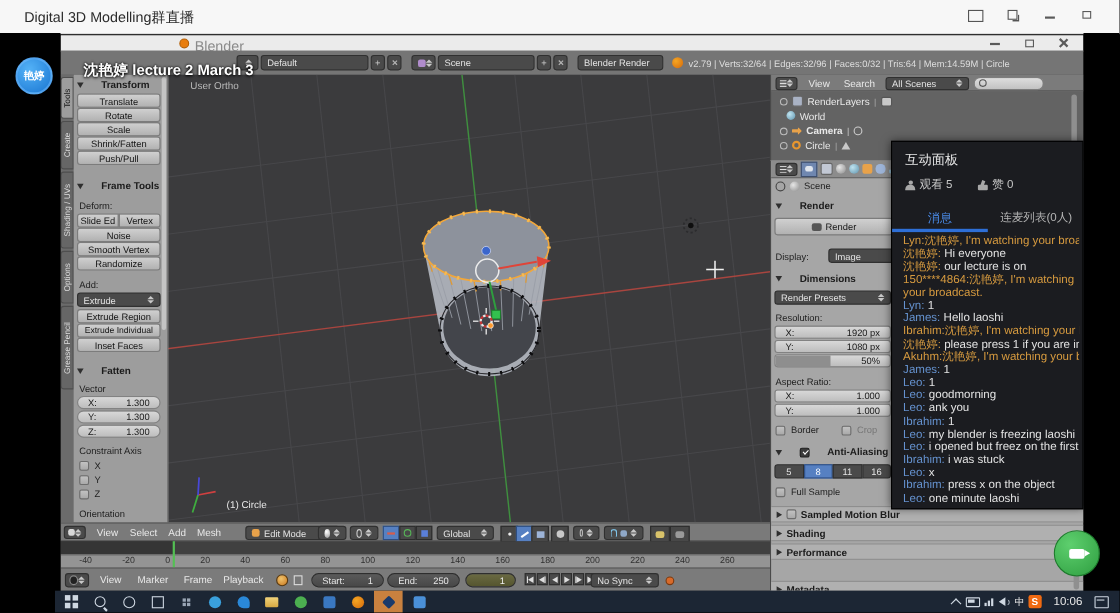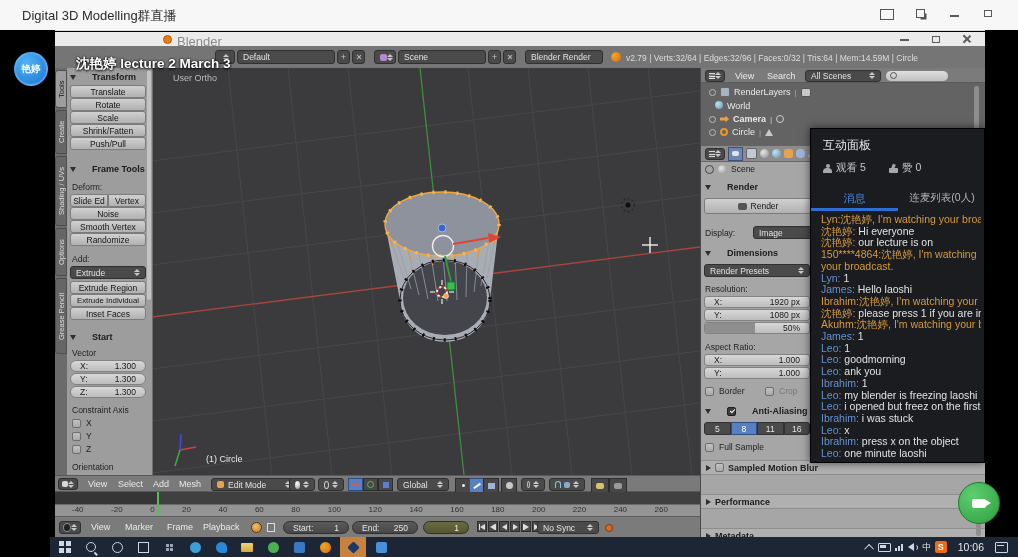--- a/index.html
+++ b/index.html
@@ -219,21 +219,21 @@
             <i class="u"></i>
             <i class="d"></i>
           </span>
         </div>
       <div class="abs btn" style="left:3px;top:213px;width:76px;height:13px;">Extrude Region</div>
       <div class="abs btn" style="left:3px;top:226px;width:76px;height:13px;font-size:7.8px;">Extrude Individual</div>
       <div class="abs btn" style="left:3px;top:239px;width:76px;height:13px;">Inset Faces</div>
 
       <div class="abs hd" style="left:3px;top:264px;">
           <span class="td"></span>
-          <span>Start</span>
+          <span>Fatten</span>
         </div>
       <span class="abs lb" style="left:5px;top:280px;">Vector</span>
       <div class="abs fld" style="left:3px;top:292px;width:76px;height:12px;">
           <span>X:</span>
           <span>1.300</span>
         </div>
       <div class="abs fld" style="left:3px;top:305px;width:76px;height:12px;">
           <span>Y:</span>
           <span>1.300</span>
         </div>
@@ -263,21 +263,21 @@
           <span class="ico-sq" style="width:6px;height:6px;background:#d8d8d8;"></span>
           <span class="ud">
             <i class="u"></i>
             <i class="d"></i>
           </span>
         </span>
       <span class="abs mn" style="left:33px;top:3px;">View</span>
       <span class="abs mn" style="left:63px;top:3px;">Select</span>
       <span class="abs mn" style="left:98px;top:3px;">Add</span>
       <span class="abs mn" style="left:124px;top:3px;">Mesh</span>
-      <span class="abs dark" style="left:156px;top:2px;width:86px;height:13px;gap:4px;">
+      <span class="abs dark" style="left:168px;top:2px;width:86px;height:13px;gap:4px;">
           <span class="ico-sq" style="width:7px;height:7px;background:#e8a24a;"></span>
           <span>Edit Mode</span>
           <span class="ud">
             <i class="u"></i>
             <i class="d"></i>
           </span>
         </span>
       <span class="abs dark" style="left:234px;top:2px;width:26px;height:13px;gap:3px;">
           <span style="width:8px;height:8px;border-radius:50%;background:radial-gradient(circle at 35% 30%,#fff,#9a9a9a);"></span>
           <span class="ud">
@@ -573,20 +573,24 @@
         <span class="dark" style="flex:1;justify-content:center;border-radius:0 3px 3px 0;">16</span>
       </div>
       <div class="abs" style="left:4px;top:296px;display:flex;gap:5px;align-items:center;">
           <span class="cb"></span>
           <span class="lb">Full Sample</span>
         </div>
       <div class="abs" style="left:0;top:314px;width:285px;height:15px;background:#b0b0b0;border-top:1px solid #8e8e8e;border-bottom:1px solid #8e8e8e;box-sizing:border-box;display:flex;align-items:center;gap:4px;padding:0 5px;">
           <span class="tr"></span>
           <span class="cb"></span>
           <span class="hd">Sampled Motion Blur</span>
+        </div>
+      <div class="abs" style="left:0;top:331px;width:285px;height:15px;background:#b0b0b0;border-top:1px solid #8e8e8e;border-bottom:1px solid #8e8e8e;box-sizing:border-box;display:flex;align-items:center;gap:4px;padding:0 5px;">
+          <span class="tr"></span>
+          <span class="hd">Shading</span>
         </div>
       <div class="abs" style="left:0;top:348px;width:285px;height:15px;background:#b0b0b0;border-top:1px solid #8e8e8e;border-bottom:1px solid #8e8e8e;box-sizing:border-box;display:flex;align-items:center;gap:4px;padding:0 5px;">
           <span class="tr"></span>
           <span class="hd">Performance</span>
         </div>
       <div class="abs" style="left:0;top:382px;width:285px;height:15px;background:#b0b0b0;border-top:1px solid #8e8e8e;box-sizing:border-box;display:flex;align-items:center;gap:4px;padding:0 5px;">
           <span class="tr"></span>
           <span class="hd">Metadata</span>
         </div>
       <div class="abs" style="left:275px;top:340px;width:5px;height:50px;background:#8f8f8f;border-radius:3px;"></div>

